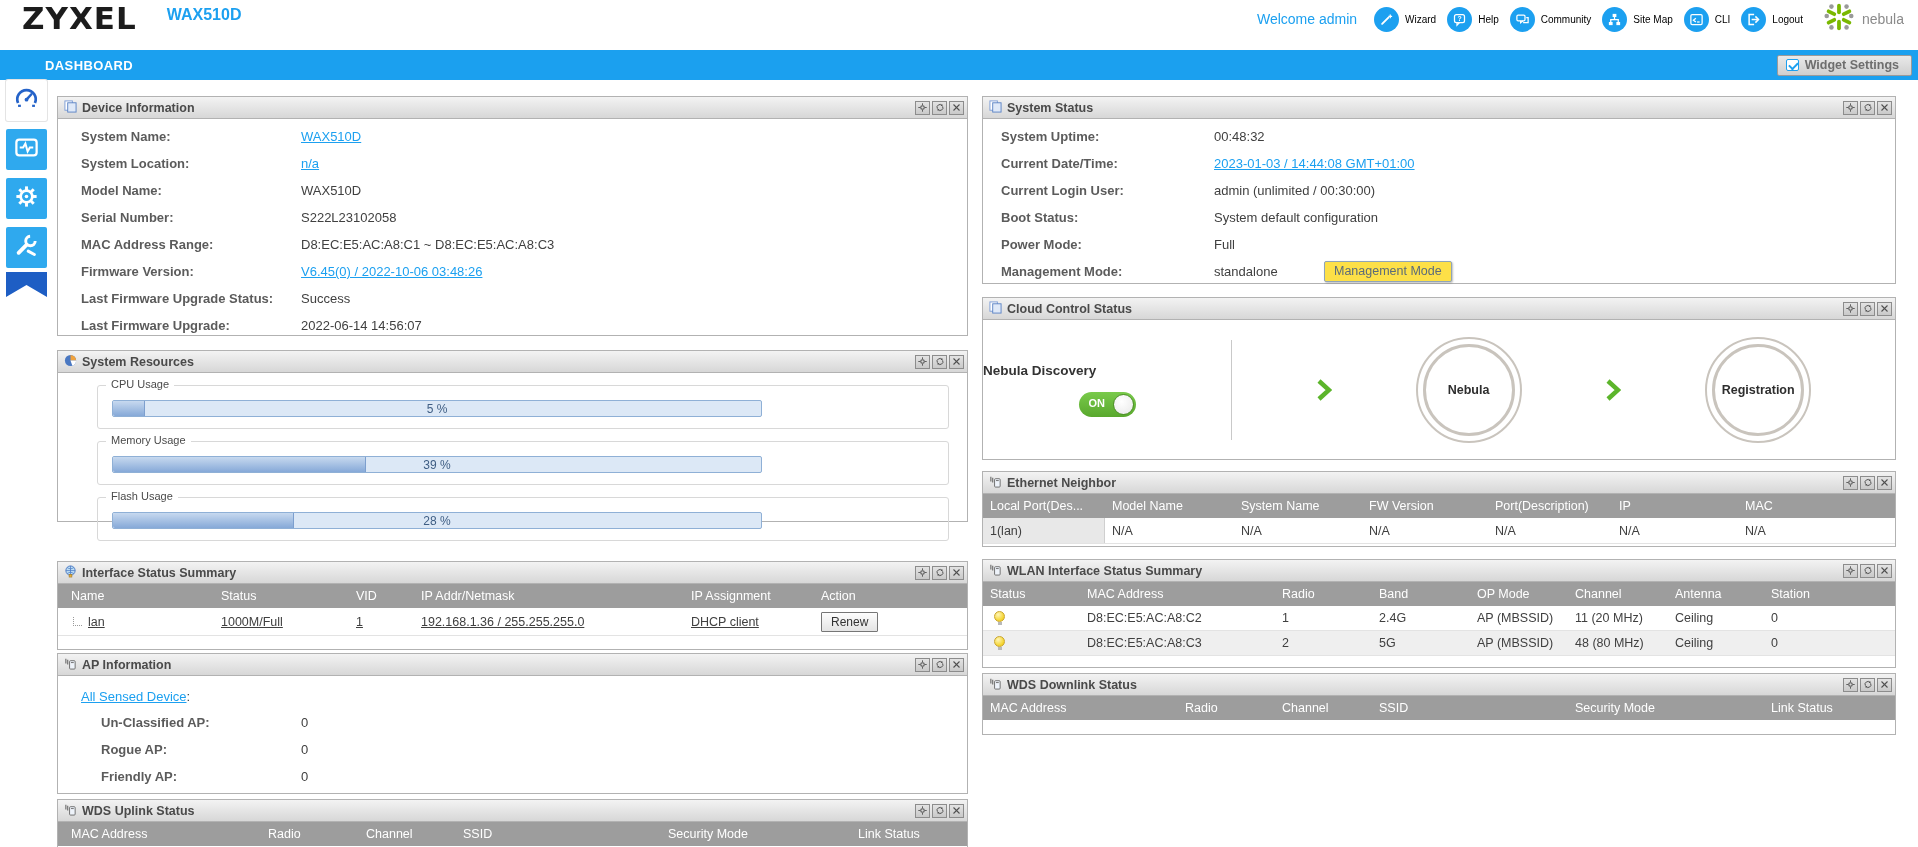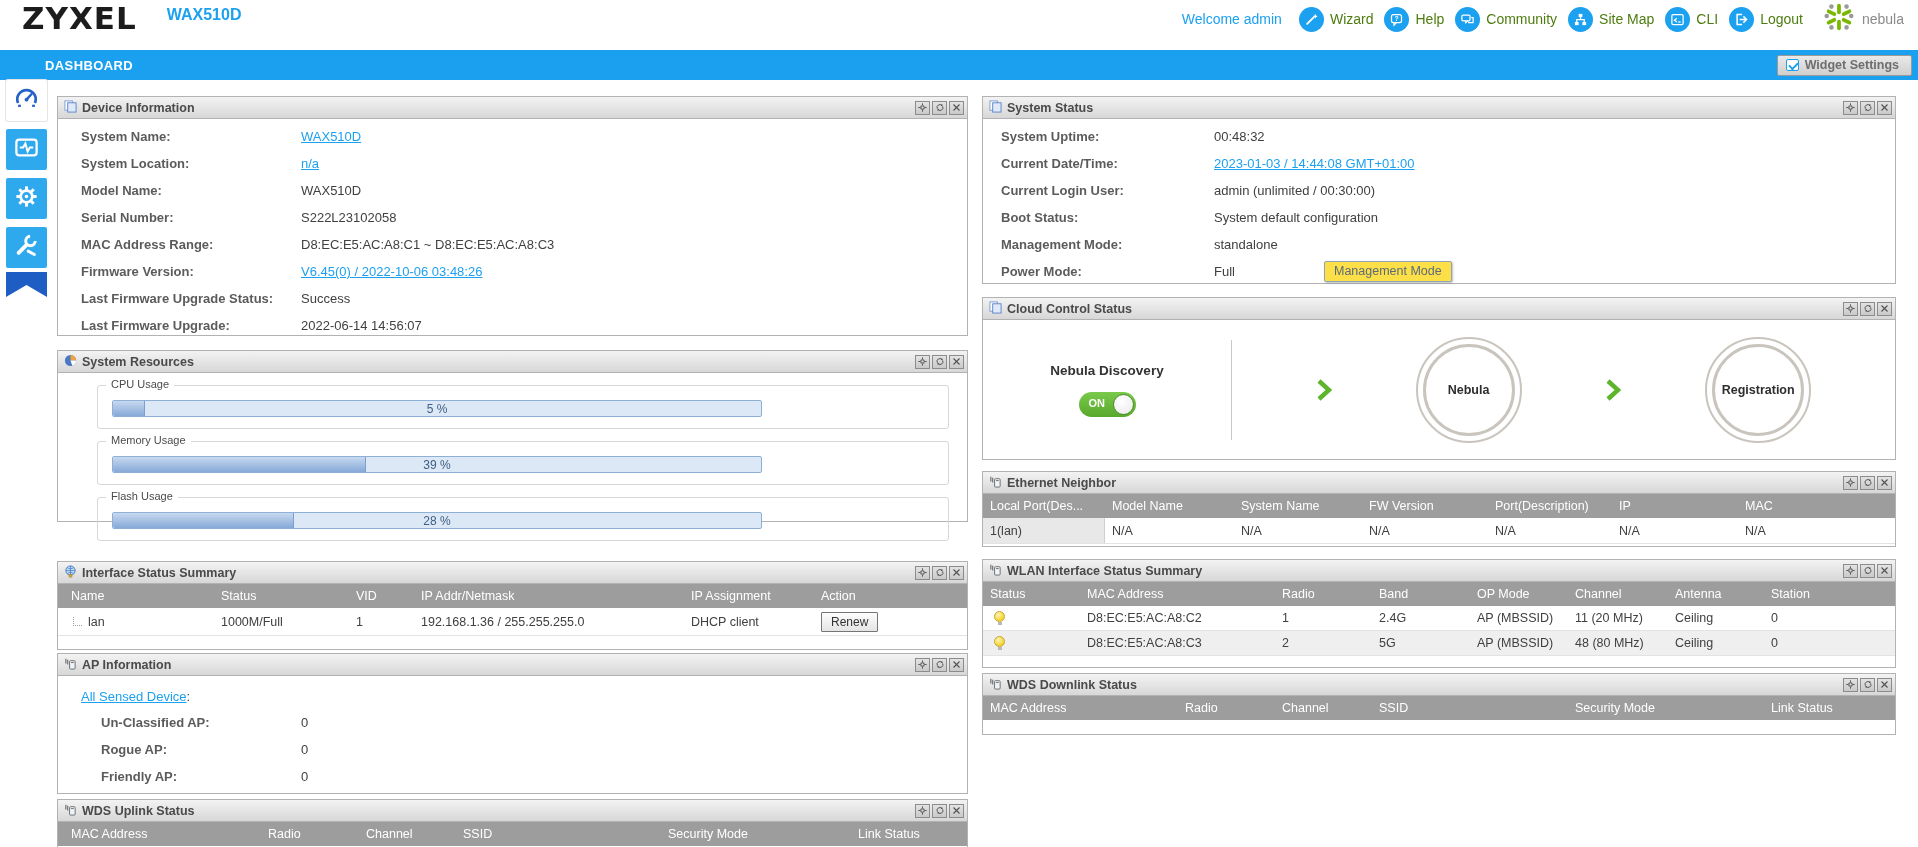--- a/index.html
+++ b/index.html
@@ -7,21 +7,21 @@
   body { font-family:"Liberation Sans", sans-serif; background:#fff; overflow:hidden; }
   #screen { position:relative; width:1918px; height:847px; background:#fff; overflow:hidden; }
 
   
   #top-header { position:absolute; left:0; top:0; width:1918px; height:50px; background:#fff; display:flex; align-items:flex-start; }
   .logo { font-size:31px; font-weight:bold; color:#1c1c1c; letter-spacing:1px; margin-left:22px; font-family:"DejaVu Sans", sans-serif; }
   .model-name { font-size:16px; font-weight:bold; color:#1CA0F0; margin-left:30px; margin-top:6px; }
   .header-right { margin-left:auto; display:flex; align-items:center; gap:11px; padding-right:14px; }
   .welcome { color:#1CA0F0; font-size:14px; margin-right:6px; }
   .menu-item { display:flex; align-items:center; gap:6px; cursor:pointer; }
-  .menu-item .label { color:#4d7c0f; font-size:14px; }
+  .menu-item .label { color:#000000; font-size:10px; }
   .blue-circle { width:25px; height:25px; border-radius:50%; background:#1CA0F0; display:flex; align-items:center; justify-content:center; }
   .blue-circle svg { display:block; }
   .nebula-wrap { display:flex; align-items:center; gap:6px; margin-left:8px; }
   .nebula-wrap .label { color:#8b8b8b; font-size:14px; }
 
   
   #nav-bar { position:absolute; left:0; top:50px; width:1918px; height:30px; background:#1BA0EF; display:flex; align-items:center; }
   #nav-title { color:#fff; font-weight:bold; font-size:13px; letter-spacing:.4px; padding-left:45px; }
   #widget-settings { margin-left:auto; margin-right:6px; height:21px; display:flex; align-items:center; gap:6px; background:linear-gradient(#e9e9e9,#cfcfcf); border:1px solid #9a9a9a; border-radius:2px; padding:0 12px 0 8px; cursor:pointer; }
   #widget-settings .label { color:#6e6e6e; font-size:12.5px; font-weight:bold; }
@@ -61,21 +61,21 @@
   .tbl-row > div { padding-left:7px; white-space:nowrap; }
   .tbl-row.alt { background:#efefef; }
   .cell-gray { background:#e8e8e8; border-right:1px solid #cfcfcf; align-self:stretch; display:flex; align-items:center; }
   .tree-corner { display:inline-block; width:9px; height:9px; border-left:1px dotted #9a9a9a; border-bottom:1px dotted #9a9a9a; margin:-6px 6px 0 2px; }
   .renew-btn { font-size:12px; color:#333; background:linear-gradient(#fdfdfd,#e4e4e4); border:1px solid #767676; padding:2px 9px; cursor:pointer; border-radius:1px; }
   .bulb { display:inline-block; width:11px; height:11px; border-radius:50%; background:radial-gradient(circle at 35% 30%, #fff6b8, #f4d32c 70%); border:1px solid #caa52e; position:relative; margin-left:4px; }
   .bulb:after { content:""; position:absolute; left:3px; bottom:-4px; width:4px; height:3px; background:#b9b9b9; }
 
   
   .cloud-body { display:flex; align-items:center; height:139px; }
-  .discovery { width:248px; text-align:center; }
+  .discovery { width:248px; text-align:left; }
   .discovery .dlabel { font-size:13.5px; font-weight:bold; color:#333; margin-bottom:14px; }
   .toggle { width:57px; height:25px; background:linear-gradient(#79ca4b,#59a82d); border-radius:13px; margin:0 auto; position:relative; cursor:pointer; }
   .toggle .on-text { position:absolute; left:10px; top:5px; color:#fff; font-size:11px; font-weight:bold; }
   .toggle .knob { position:absolute; right:2px; top:2px; width:21px; height:21px; background:radial-gradient(circle at 40% 35%, #ffffff, #e8e8e8); border-radius:50%; border:1px solid #4e8f2a; }
   .vdivider { width:1px; height:100px; background:#c9c9c9; }
   .steps { flex:1; display:flex; align-items:center; justify-content:space-evenly; }
   .ring-outer { width:106px; height:106px; border-radius:50%; border:2px solid; display:flex; align-items:center; justify-content:center; background:#fff; }
   .ring-inner { width:92px; height:92px; border-radius:50%; border:3px solid; display:flex; align-items:center; justify-content:center; }
   .ring-label { font-size:12.5px; font-weight:bold; color:#2e2e2e; }
   .step-arrow svg { display:block; }
@@ -412,21 +412,21 @@
         </span>
     </div>
     <div class="tbl-head" style="grid-template-columns:150px 135px 65px 270px 130px 1fr; padding-left:6px;">
       <div>Name</div>
         <div>Status</div>
         <div>VID</div>
         <div>IP Addr/Netmask</div>
         <div>IP Assignment</div>
         <div>Action</div>
     </div>
-    <div class="tbl-row" style="grid-template-columns:150px 135px 65px 270px 130px 1fr; height:28px; padding-left:6px;">
+    <div class="tbl-row" style="grid-template-columns:150px 135px 65px 270px 130px 1fr; height:28px; padding-left:6px;text-decoration:underline;">
       <div><span class="tree-corner"></span><span>lan</span></div>
       <div>1000M/Full</div>
       <div>1</div>
       <div>192.168.1.36 / 255.255.255.0</div>
       <div>DHCP client</div>
       <div><button class="renew-btn">Renew</button></div>
     </div>
   </div>
 
   <div class="panel" style="left:57px; top:653px; width:911px; height:141px;">
@@ -578,26 +578,26 @@
         </div>
       <div class="kv-row">
           <span class="kv-label">Current Login User:</span>
           <span class="kv-value">admin (unlimited / 00:30:00)</span>
         </div>
       <div class="kv-row">
           <span class="kv-label">Boot Status:</span>
           <span class="kv-value">System default configuration</span>
         </div>
       <div class="kv-row">
+          <span class="kv-label">Power Mode:</span>
+          <span class="kv-value">Full</span>
+        </div>
+      <div class="kv-row">
           <span class="kv-label">Management Mode:</span>
           <span class="kv-value">standalone</span>
-        </div>
-      <div class="kv-row">
-          <span class="kv-label">Power Mode:</span>
-          <span class="kv-value">Full</span>
         </div>
     </div>
   </div>
 
   <div id="tooltip">Management Mode</div>
 
   <div class="panel" style="left:982px; top:297px; width:914px; height:163px;">
     <div class="panel-header">
       <span><svg width="13" height="13" viewBox="0 0 14 14">
             <rect x="1" y="1" width="8" height="10" fill="#fff" stroke="#7a9bd6"></rect>

